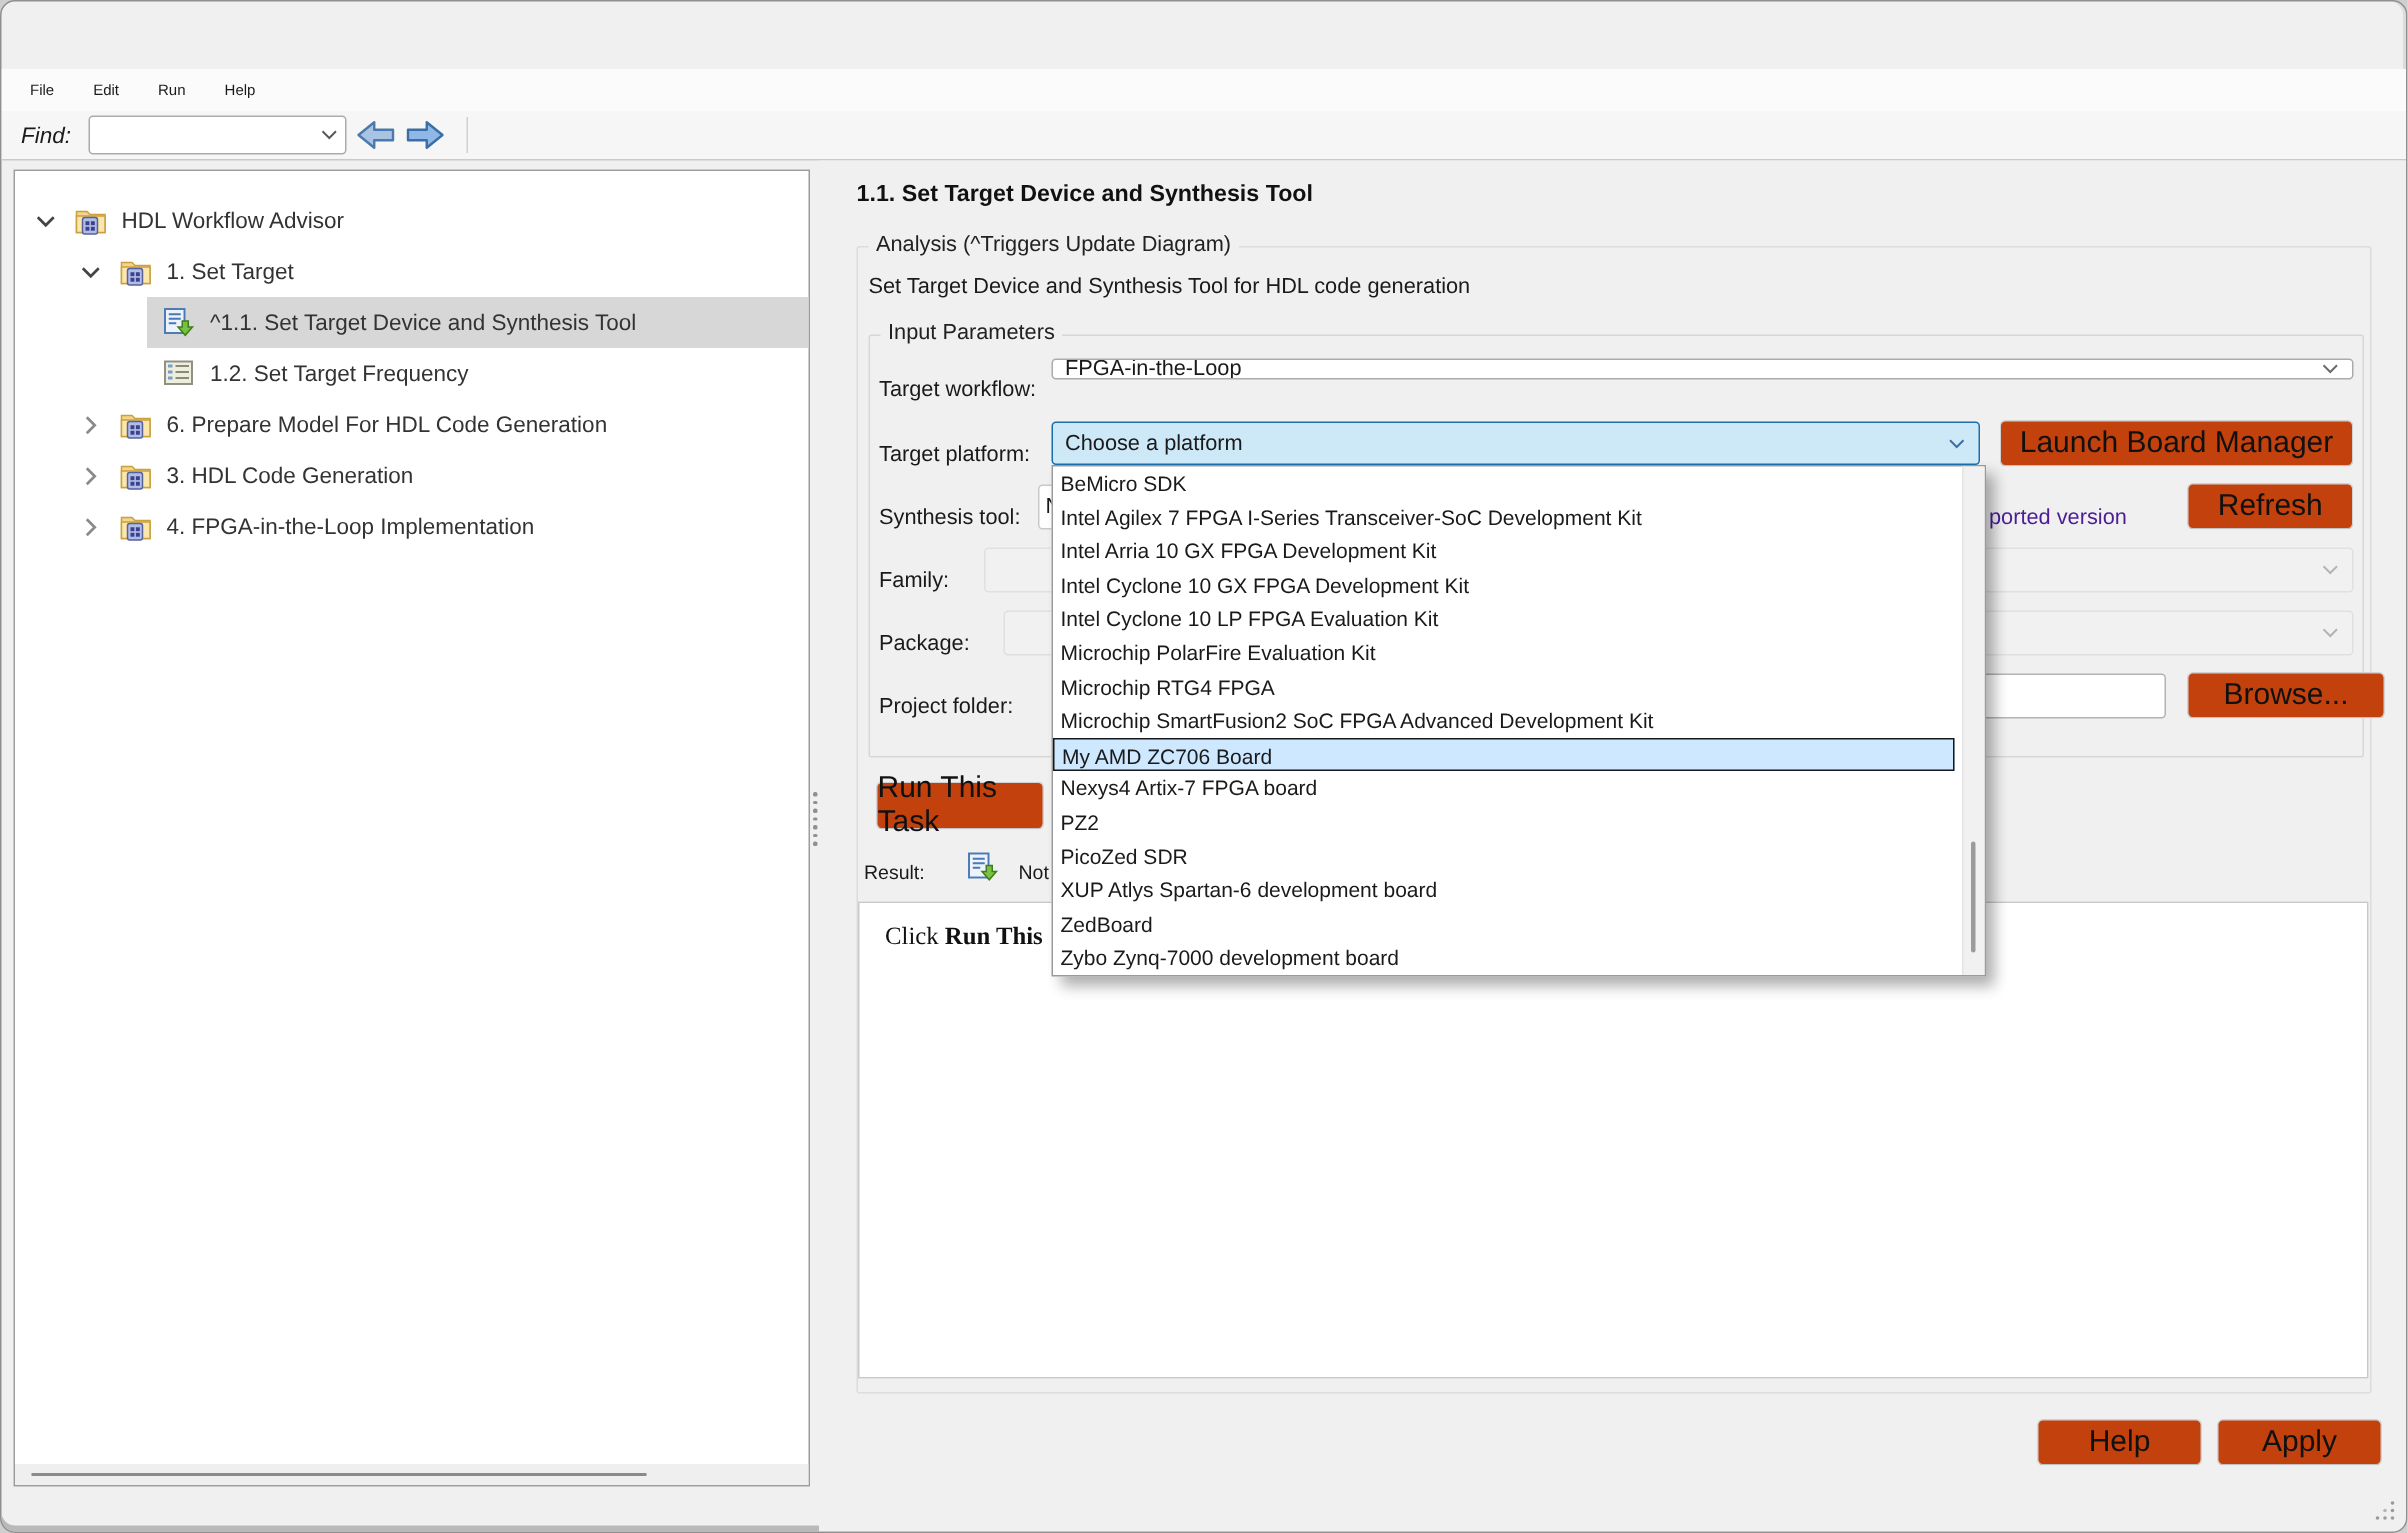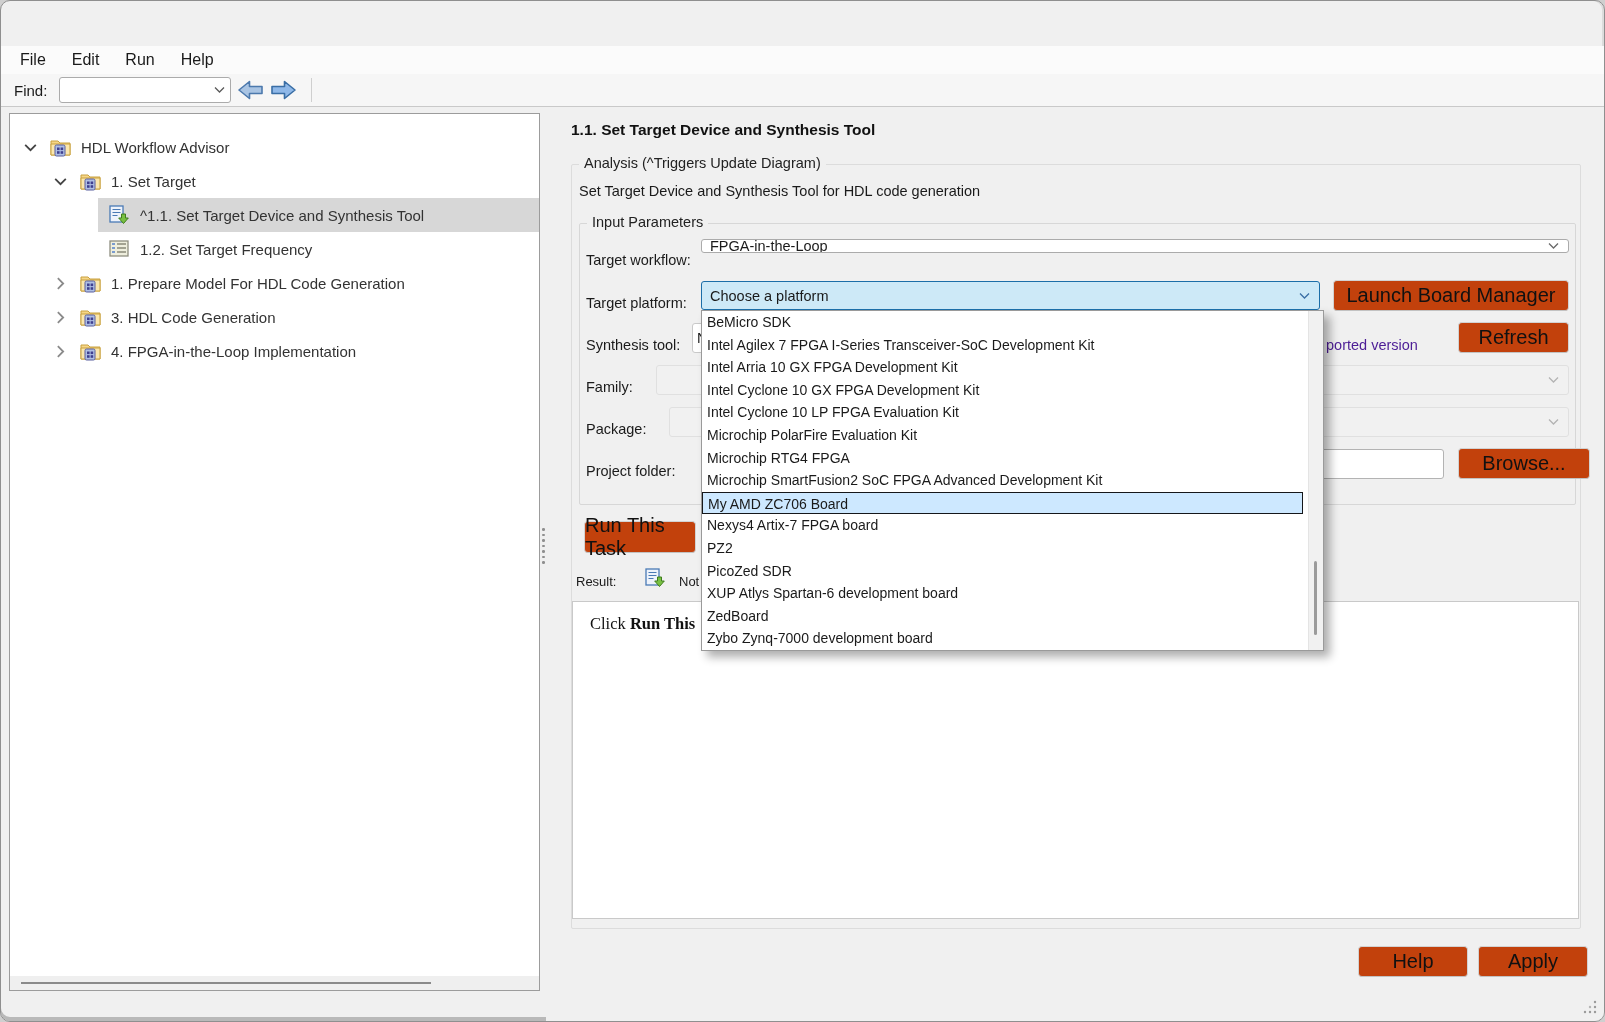--- a/index.html
+++ b/index.html
@@ -19,26 +19,26 @@
   .title-icon { width:23px; height:23px; margin-left:34px; flex:0 0 auto; }
   .title-text { margin-left:13px; font-size:16.5px; color:#111; }
   .win-controls { position:absolute; right:14px; top:0; height:45px; display:flex; }
   .win-btn { width:58px; height:45px; display:flex; align-items:center; justify-content:center; }
   .glyph-min { width:15px; height:0; border-top:1.6px solid #222; }
   .glyph-max { width:13px; height:13px; border:1.6px solid #222; border-radius:3px; }
 
   
   .menubar { position:absolute; left:0; top:45px; right:0; height:28px;
     background:#fbfbfb; display:flex; align-items:center; padding-left:6px; }
-  .menu-item { padding:3px 13px; font-size:16px; }
+  .menu-item { padding:3px 13px; font-size:10px; }
 
   
   .findbar { position:absolute; left:0; top:73px; right:0; height:33px;
     background:#f6f6f6; border-bottom:1px solid #c9c9c9; display:flex; align-items:center; }
-  .find-label { margin-left:13px; font-size:15px; }
+  .find-label { margin-left:13px; font-size:15px;font-style:italic; }
   .find-combo { position:relative; margin-left:12px; width:172px; height:26px;
     background:#fff; border:1px solid #ababab; border-radius:3px; }
   .find-combo input { position:absolute; left:4px; top:1px; right:22px; bottom:1px;
     border:none; outline:none; font-family:inherit; font-size:14px; background:transparent; }
   .combo-chev { position:absolute; right:5px; top:50%; transform:translateY(-50%); width:11px; height:7px; }
   .nav-arrow { width:27px; height:22px; margin-left:6px; }
   .tool-sep { width:1px; height:24px; background:#cfcfcf; margin-left:14px; }
 
   
   .tree-panel { position:absolute; left:8px; top:112px; width:531px; height:878px;
@@ -197,21 +197,21 @@
           </svg>
         <svg class="node-icon" viewBox="0 0 23 20">
           <path d="M2 4 h7 l2 2 h10 v12 h-19 z" fill="#f5d588" stroke="#c9a13f" stroke-width="1"></path>
           <path d="M2 7 h19 v11 h-19 z" fill="#fbe7ae" stroke="#c9a13f" stroke-width="1"></path>
           <rect x="6" y="8" width="10" height="11" rx="1.5" fill="#aebfe4" stroke="#5a5f9e" stroke-width="1"></rect>
           <rect x="8" y="10.5" width="2.6" height="2.6" fill="#3f3f8f"></rect>
             <rect x="11.6" y="10.5" width="2.6" height="2.6" fill="#3f3f8f"></rect>
           <rect x="8" y="14.2" width="2.6" height="2.6" fill="#3f3f8f"></rect>
             <rect x="11.6" y="14.2" width="2.6" height="2.6" fill="#3f3f8f"></rect>
         </svg>
-        <span>1. Prepare Model For HDL Code Generation</span>
+        <span>6. Prepare Model For HDL Code Generation</span>
       </div>
 
       <div class="tree-row lvl1">
         <svg class="chev" viewBox="0 0 16 16">
             <path d="M5.5 3 L10.5 8 L5.5 13" fill="none" stroke="#8a8a8a" stroke-width="1.7"></path>
           </svg>
         <svg class="node-icon" viewBox="0 0 23 20">
           <path d="M2 4 h7 l2 2 h10 v12 h-19 z" fill="#f5d588" stroke="#c9a13f" stroke-width="1"></path>
           <path d="M2 7 h19 v11 h-19 z" fill="#fbe7ae" stroke="#c9a13f" stroke-width="1"></path>
           <rect x="6" y="8" width="10" height="11" rx="1.5" fill="#aebfe4" stroke="#5a5f9e" stroke-width="1"></rect>

